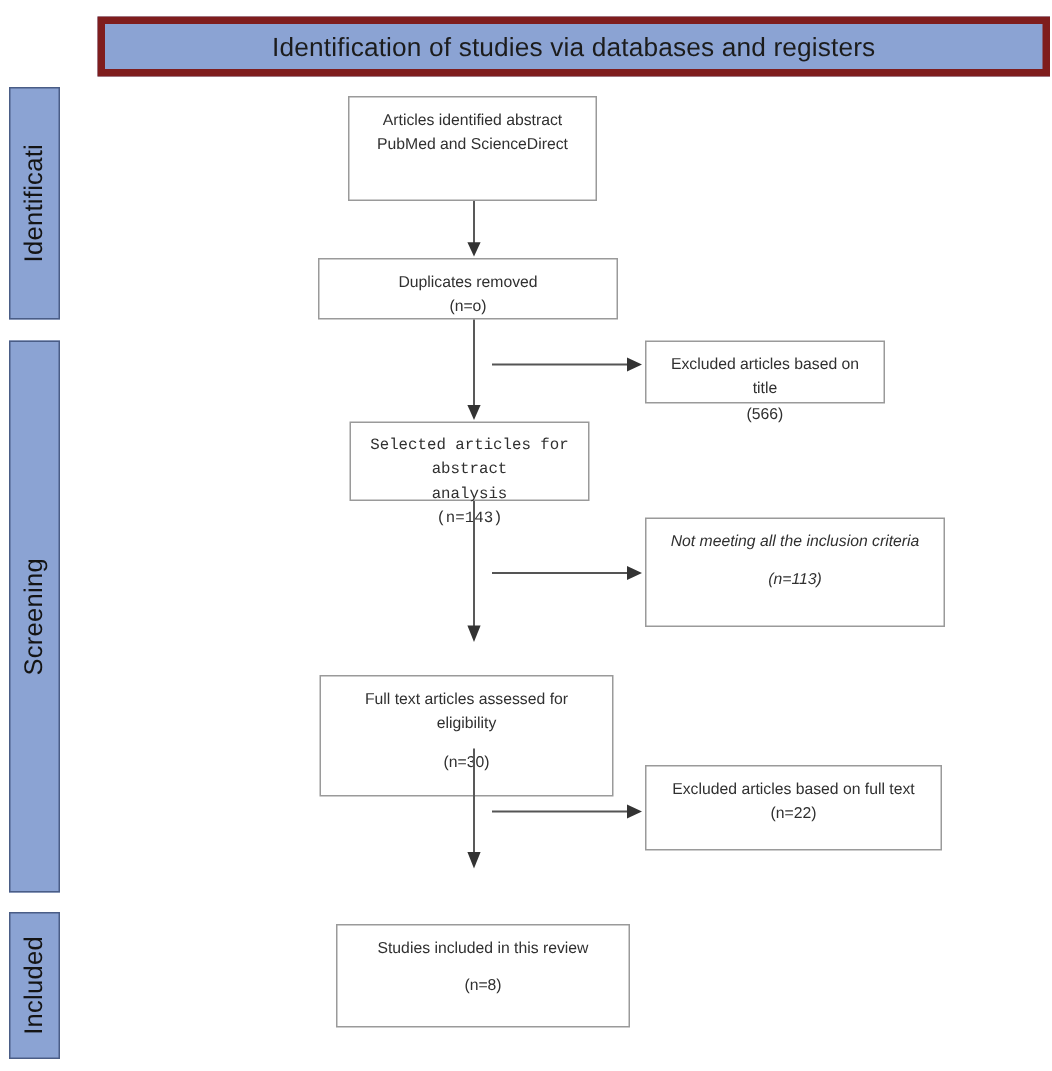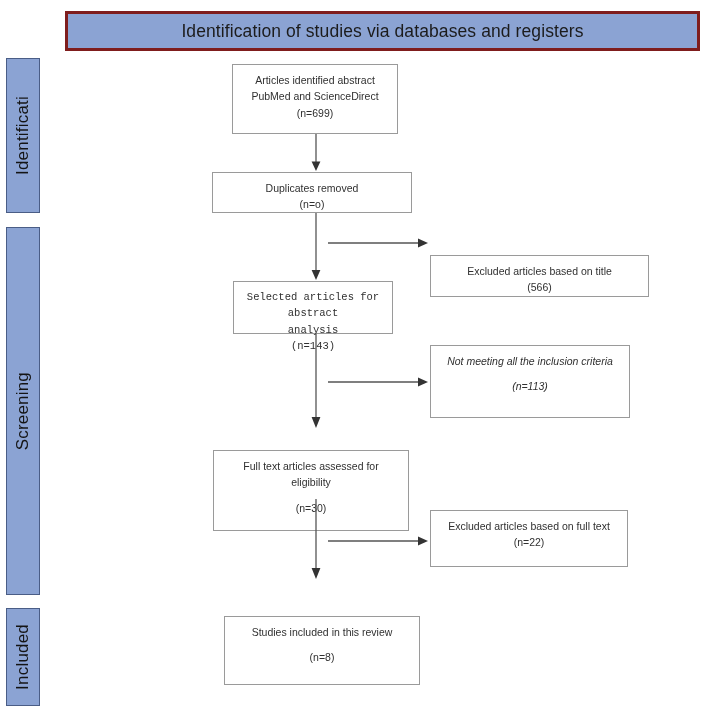--- a/index.html
+++ b/index.html
@@ -24,21 +24,21 @@
   }
 
   
   .banner {
     position: absolute;
     left: 65px;
     top: 11px;
     width: 635px;
     height: 40px;
     background: #8BA3D3;
-    border: 3px solid #7f1d1d;
+    border: 5px solid #7f1d1d;
     box-sizing: border-box;
     display: flex;
     align-items: center;
     justify-content: center;
   }
   .banner-text {
     font-size: 17.5px;
     color: #1c1c1c;
     letter-spacing: 0.1px;
     white-space: nowrap;
@@ -87,21 +87,21 @@
   .flow-box .line.gap { margin-top: 9px; }
 
   
   #box-identified   { left: 232px; top: 64px;  width: 166px; height: 70px; }
   #box-duplicates   { left: 212px; top: 172px; width: 200px; height: 41px; }
   #box-abstract     { left: 233px; top: 281px; width: 160px; height: 53px; font-family: Liberation Mono, monospace; }
   #box-fulltext     { left: 213px; top: 430px; width: 196px; height: 81px; margin-top: 20px; }
   #box-included     { left: 224px; top: 616px; width: 196px; height: 69px; }
 
   
-  #box-excl-title   { left: 430px; top: 227px; width: 219px; height: 42px; margin-top: 28px; }
+  #box-excl-title   { left: 430px; top: 227px; width: 160px; height: 42px; }
   #box-not-meeting  { left: 430px; top: 345px; width: 200px; height: 73px; font-style: italic; }
   #box-excl-full    { left: 430px; top: 510px; width: 198px; height: 57px; }
 
   
   .conn {
     position: absolute;
     pointer-events: none;
   }
   .conn svg { display: block; overflow: visible; }
 
@@ -126,21 +126,20 @@
     <span class="phase-label">Screening</span>
   </div>
   <div class="phase-bar" id="phase-included">
     <span class="phase-label">Included</span>
   </div>
 
   <div class="flow-box center-text" id="box-identified">
     <div class="box-inner">
       <span class="line">Articles identified abstract</span>
       <span class="line">PubMed and ScienceDirect</span>
-      <span class="line">(n=699)</span>
     </div>
   </div>
 
   <div class="flow-box center-text" id="box-duplicates">
     <div class="box-inner">
       <span class="line">Duplicates removed</span>
       <span class="line">(n=o)</span>
     </div>
   </div>
 

